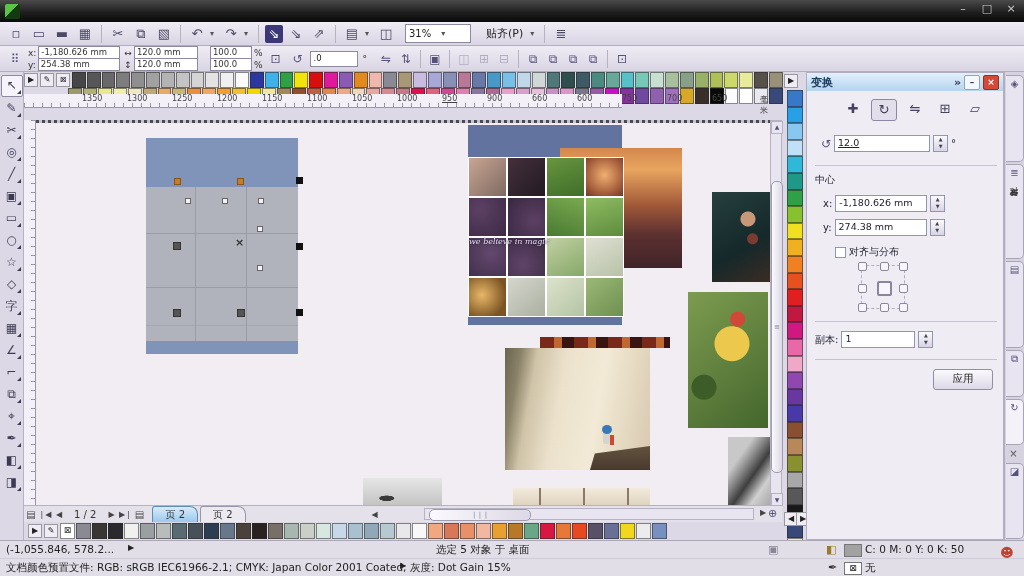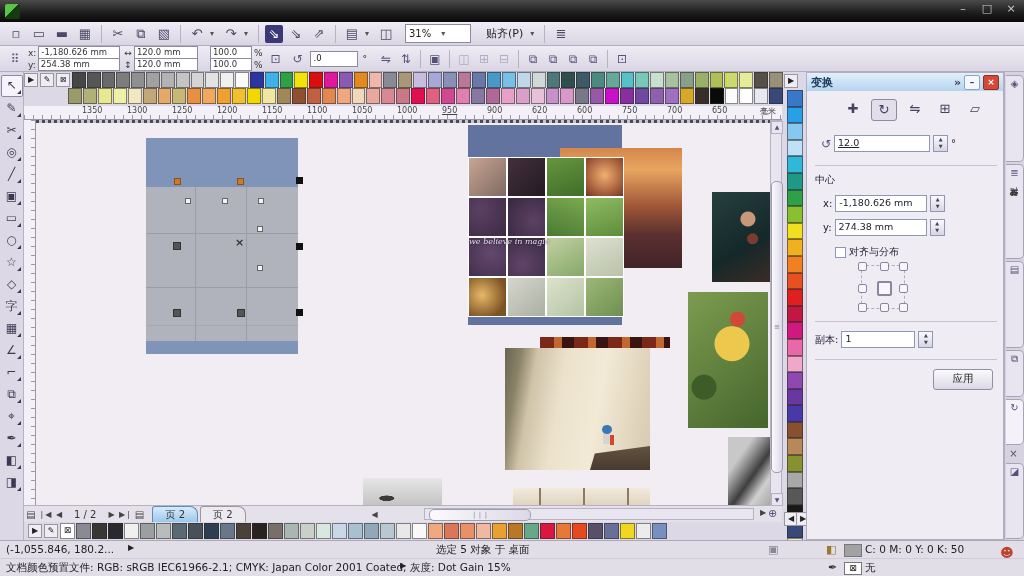--- a/index.html
+++ b/index.html
@@ -39,21 +39,21 @@
   .tool.active{background:#f6f4fa;border:1px solid #8d89a0;border-radius:2px;height:20px;line-height:18px;}
   .tool::after{content:"";position:absolute;right:1px;bottom:2px;border-left:4px solid transparent;
                border-bottom:4px solid #3c3a52;}
   
   #pal-top{left:24px;top:72px;width:760px;height:34px;}
   .prow{display:flex;height:16px;align-items:center;}
   .sw{flex:1 1 auto;height:14px;border:1px solid rgba(40,40,40,.55);margin-right:1px;}
   .palctl{width:12px;height:12px;font-size:8px;line-height:12px;text-align:center;color:#222;
           border:1px solid #999;background:#efecf5;margin-right:2px;}
   
-  #hruler{left:24px;top:106px;width:758px;height:14px;background:#f3f1f7;border-bottom:1px solid #9a96a8;
+  #hruler{left:24px;top:94px;width:598px;height:14px;background:#f3f1f7;border-bottom:1px solid #9a96a8;
           background-image:repeating-linear-gradient(90deg,#9a96a8 0 1px,transparent 1px 9px);
           background-size:100% 4px;background-position:0 100%;background-repeat:no-repeat;}
   .rnum{position:absolute;top:0;font-size:8px;color:#444;}
   #vruler{left:24px;top:120px;width:12px;height:385px;background:#f3f1f7;border-right:1px solid #9a96a8;
           background-image:repeating-linear-gradient(#9a96a8 0 1px,transparent 1px 9px);
           background-size:4px 100%;background-position:100% 0;background-repeat:no-repeat;}
   
   #canvas{left:36px;top:120px;width:734px;height:385px;background:#f1edf3;overflow:hidden;}
   #canvas-topedge{left:0;top:0;width:734px;height:3px;
       background:repeating-linear-gradient(90deg,#4a4a55 0 3px,#c8c4d0 3px 6px);}
@@ -379,21 +379,21 @@
       <span class="rnum" style="left: 58px;">1350</span>
       <span class="rnum" style="left: 103px;">1300</span>
       <span class="rnum" style="left: 148px;">1250</span>
       <span class="rnum" style="left: 193px;">1200</span>
       <span class="rnum" style="left: 238px;">1150</span>
       <span class="rnum" style="left: 283px;">1100</span>
       <span class="rnum" style="left: 328px;">1050</span>
       <span class="rnum" style="left: 373px;">1000</span>
       <span class="rnum" style="left: 418px; text-decoration: underline;">950</span>
       <span class="rnum" style="left: 463px;">900</span>
-      <span class="rnum" style="left: 508px;">620</span>
+      <span class="rnum" style="left: 508px;">660</span>
       <span class="rnum" style="left: 553px;">600</span>
       <span class="rnum" style="left: 598px;">750</span>
       <span class="rnum" style="left: 643px;">700</span>
       <span class="rnum" style="left: 688px;">650</span>
       <span class="rnum" style="left: 736px;">毫米</span>
     </div>
   <div id="vruler" class="abs"></div>
 
   <div id="canvas" class="abs">
     <div id="canvas-topedge" class="abs"></div>
@@ -646,21 +646,21 @@
       </div>
       <span style="width: 17px; text-align: center; font-size: 10px; color: rgb(85, 85, 85); height: 16px; line-height: 16px;">×</span>
       <div class="vtab" style="height: 72px;">
         <span class="ticon">◪</span>
         <span class="vlabel">对象属性</span>
       </div>
     </div>
 
   <div id="statusbar" class="abs">
     <div id="st-row1" class="abs">
-      <span class="sttext" style="left:6px;">(-1,055.846, 180.2...</span>
+      <span class="sttext" style="left:6px;">(-1,055.846, 578.2...</span>
       <span class="sttext" style="left:128px;font-size:8px;">▶</span>
       <span class="sttext" style="left:436px;">选定 5 对象 于 桌面</span>
       <span class="sttext" style="left:768px;color:#8a8696;font-size:11px;">▣</span>
       <span class="sttext" style="left:826px;color:#9a7a30;font-size:11px;">◧</span>
       <span class="swbox" style="left:844px;background:#a2a2a2;"></span>
       <span class="sttext" style="left:865px;">C: 0 M: 0 Y: 0 K: 50</span>
       <span class="sttext" style="left:1000px;top:4px;color:#c04030;font-size:13px;">☻</span>
     </div>
     <div id="st-row2" class="abs">
       <span class="sttext" style="left:6px;">文档颜色预置文件: RGB: sRGB IEC61966-2.1; CMYK: Japan Color 2001 Coated; 灰度: Dot Gain 15%</span>

